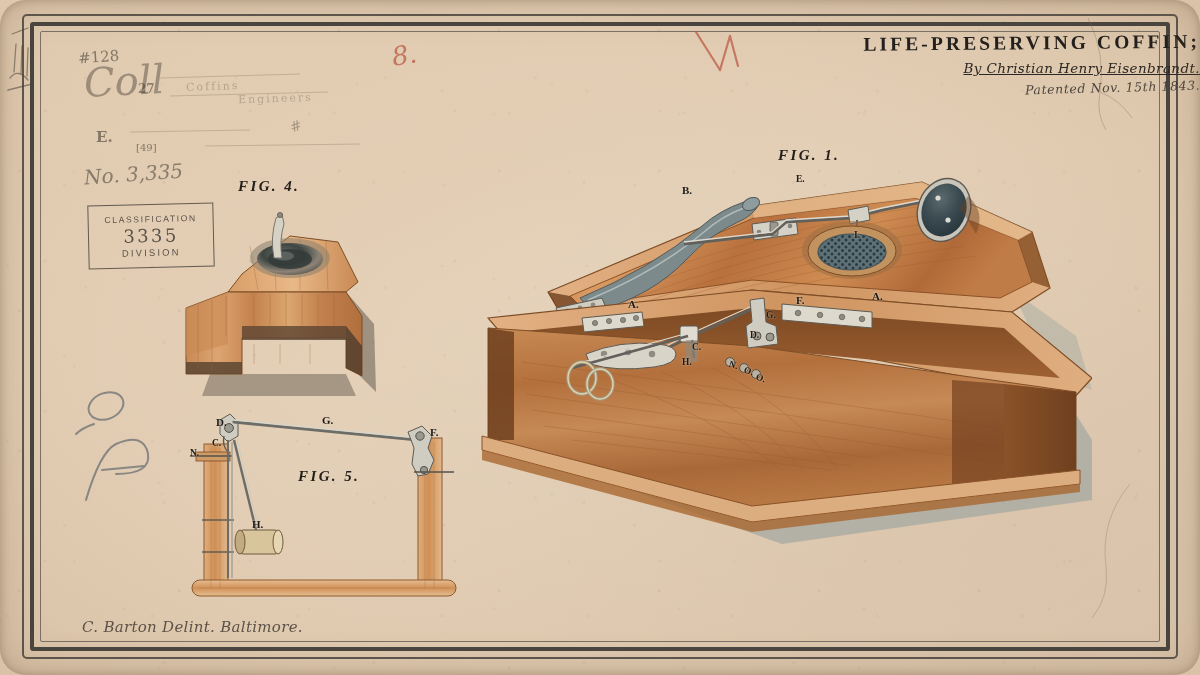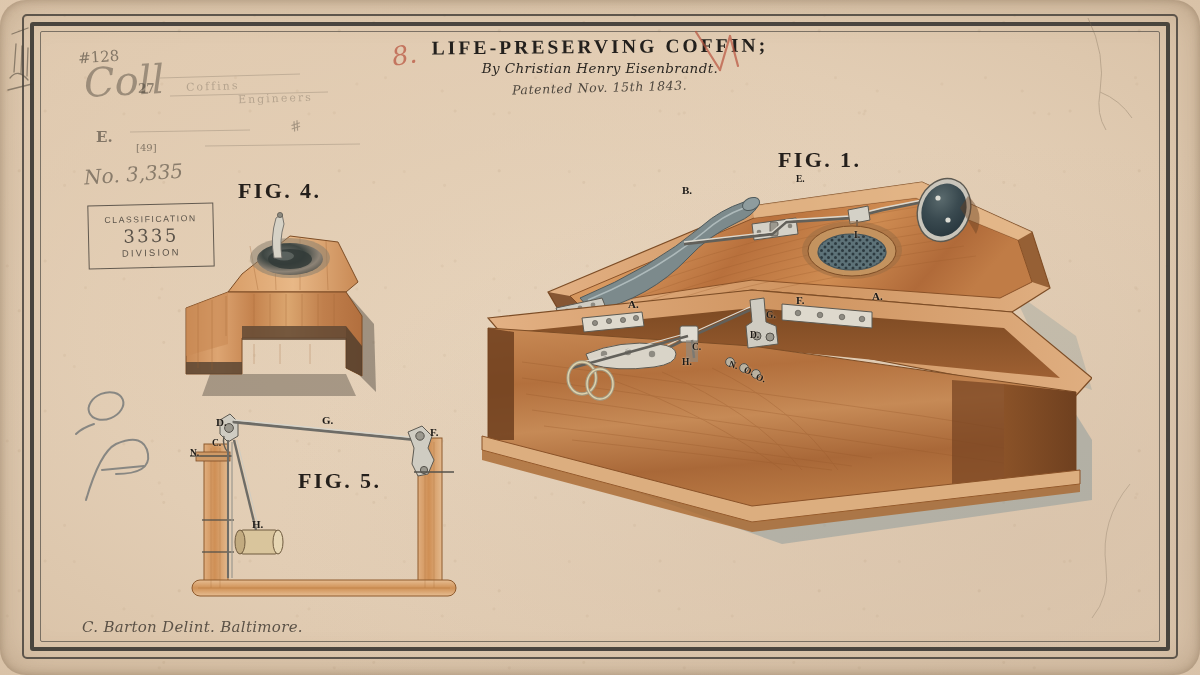--- a/index.html
+++ b/index.html
@@ -42,44 +42,44 @@
   .border-inner{
     position:absolute;left:30px;top:22px;right:30px;bottom:24px;
     border:4px solid #3c3935;border-radius:3px;opacity:.92;
   }
   .border-inner2{
     position:absolute;left:40px;top:31px;right:40px;bottom:33px;
     border:1px solid #5a544c;border-radius:2px;opacity:.75;
   }
 
   
-  .title-block{position:absolute;left:0;right:0;top:34px;text-align:center;}
+  .title-block{position:absolute;left:0;right:0;top:34px;text-align:right;}
   .t-main{
     font-family:"Liberation Serif",serif;font-weight:bold;color:#23201d;
     letter-spacing:3.1px;font-size:19.5px;line-height:25px;
     transform:rotate(-.5deg);
   }
   .t-main2{
     font-family:"Liberation Serif",serif;font-weight:bold;color:#23201d;
     letter-spacing:3.1px;font-size:20px;line-height:27px;
   }
   .t-script{
     font-family:"DejaVu Serif",serif;font-style:italic;color:#2b2722;
-    font-size:13.5px;line-height:19px;letter-spacing:.4px;
+    font-size:13.5px;line-height:19px;letter-spacing:.4px;text-decoration:underline;
   }
   .t-script.small{font-size:12.6px;}
   .t-date{
     font-family:"DejaVu Serif",serif;font-style:italic;color:#35302a;
     font-size:12.5px;letter-spacing:.6px;transform:rotate(-1.6deg);
     display:inline-block;margin-top:2px;opacity:.85;
   }
 
   .fig-label{
     position:absolute;font-family:"Liberation Serif",serif;font-weight:bold;
-    font-size:22px;letter-spacing:2.4px;color:#241f1b;
+    font-style:italic;font-size:15px;letter-spacing:2.4px;color:#241f1b;
   }
 
   
   .ann{position:absolute;pointer-events:none;}
   .pencil{color:#4a4339;font-family:"DejaVu Serif",serif;opacity:.62;}
   .pencil-lite{color:#6e6355;opacity:.38;font-family:"DejaVu Serif",serif;}
   .red-ink{color:#b9543f;opacity:.72;font-family:"DejaVu Serif",serif;}
 
   .stamp-box{
     position:absolute;left:88px;top:204px;width:124px;height:62px;

